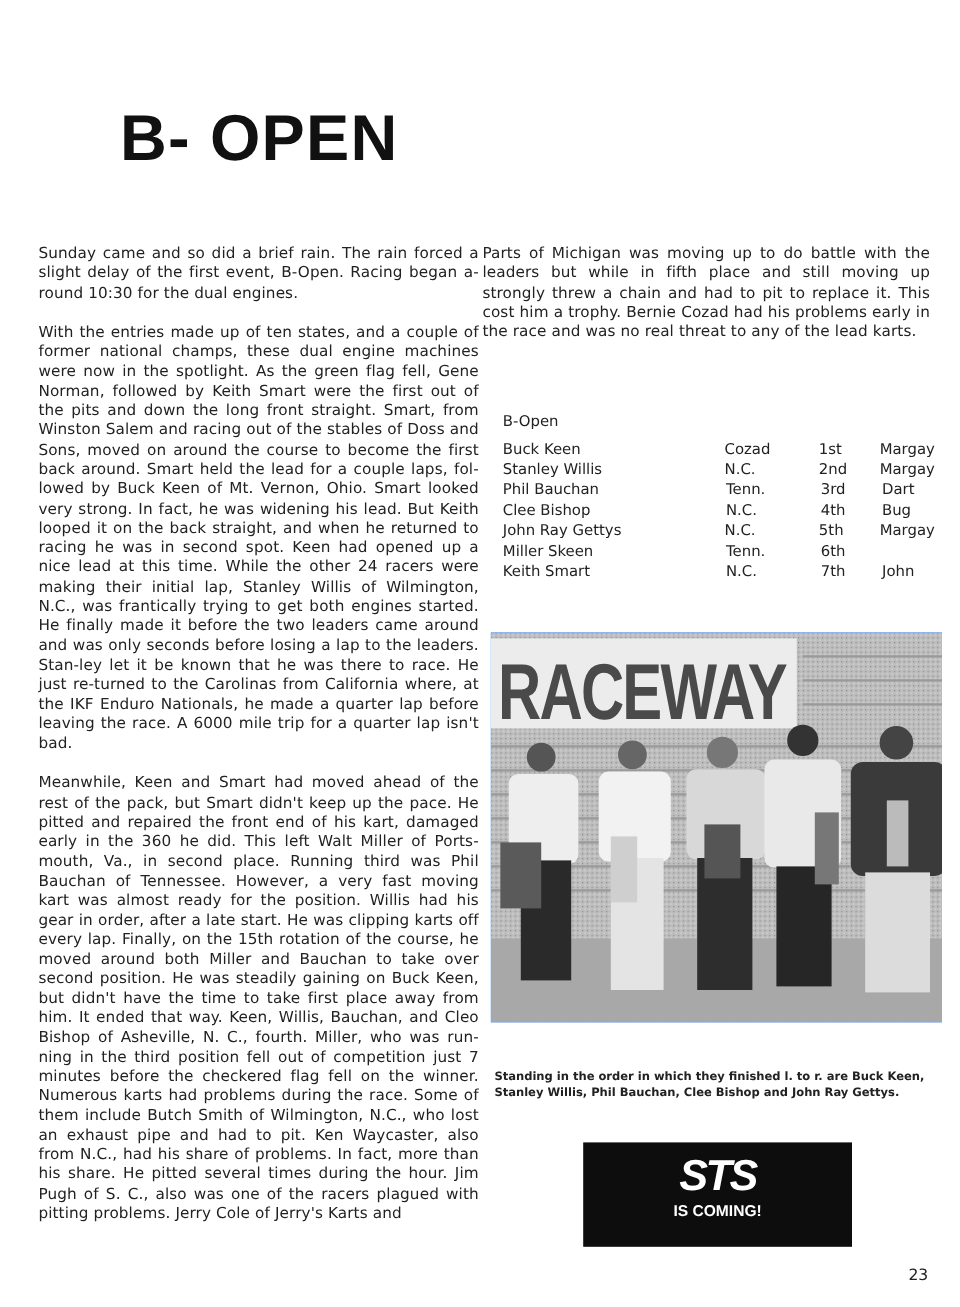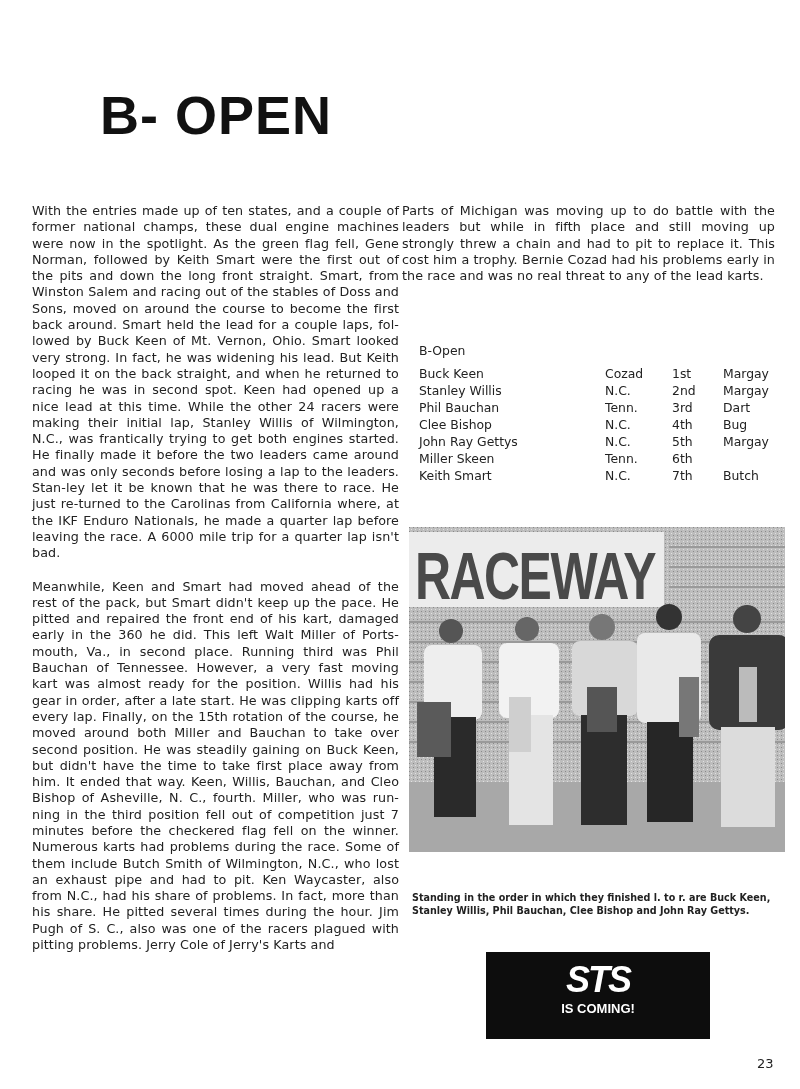--- a/index.html
+++ b/index.html
@@ -9,39 +9,40 @@
            font-weight:bold; font-size:54px; letter-spacing:1px; color:#111; line-height:1; }
   .col-left { position:absolute; left:32px; top:203px; width:367px; }
   .col-right { position:absolute; left:402px; top:203px; width:373px; }
   p.body { margin:0 0 17px 0; font-size:12.7px; line-height:16.3px; text-align:justify;
            letter-spacing:0.1px; font-family:"DejaVu Sans", sans-serif; color:#222; }
   .results { position:absolute; left:419px; top:343px; width:360px; font-size:12.4px; color:#222; }
   .results .hdr { margin-bottom:6px; line-height:16px; }
   .results .row { display:flex; line-height:17px; height:17px; }
   .results .c-name { width:186px; }
   .results .c-state { width:67px; }
-  .results .c-place { width:51px; }
+  .results .c-place { width:51px;margin-left:12px; }
   .results .c-kart { flex:1; }
   .photo { position:absolute; left:409px; top:527px; width:376px; height:325px; overflow:hidden;
            background:#3b82f6; }
   .caption { position:absolute; left:412px; top:891px; width:378px; font-size:9.6px; line-height:13px;
              font-weight:bold; color:#222; }
   .ad { position:absolute; left:486px; top:952px; width:224px; height:87px; background:#0d0d0d;
         text-align:center; color:#fff; }
   .ad .logo { font-family:"Liberation Sans", sans-serif; font-weight:bold; font-size:36px;
               margin-top:10px; line-height:36px; letter-spacing:-2px; font-style:italic; }
   .ad .tag { font-family:"Liberation Sans", sans-serif; font-weight:bold; font-size:13px; margin-top:3px; }
   .page-num { position:absolute; left:757px; top:1056px; font-size:13px; color:#222; }
 </style>
 </head>
 <body>
 
 <div class="title">B- OPEN</div>
 
 <div class="col-left">
+  <p class="body">Sunday came and so did a brief rain. The rain forced a slight delay of the first event, B-Open. Racing began a-round 10:30 for the dual engines.</p>
   <p class="body">With the entries made up of ten states, and a couple of former national champs, these dual engine machines were now in the spotlight. As the green flag fell, Gene Norman, followed by Keith Smart were the first out of the pits and down the long front straight. Smart, from Winston Salem and racing out of the stables of Doss and Sons, moved on around the course to become the first back around. Smart held the lead for a couple laps, fol-lowed by Buck Keen of Mt. Vernon, Ohio. Smart looked very strong. In fact, he was widening his lead. But Keith looped it on the back straight, and when he returned to racing he was in second spot. Keen had opened up a nice lead at this time. While the other 24 racers were making their initial lap, Stanley Willis of Wilmington, N.C., was frantically trying to get both engines started. He finally made it before the two leaders came around and was only seconds before losing a lap to the leaders. Stan-ley let it be known that he was there to race. He just re-turned to the Carolinas from California where, at the IKF Enduro Nationals, he made a quarter lap before leaving the race. A 6000 mile trip for a quarter lap isn't bad.</p>
   <p class="body">Meanwhile, Keen and Smart had moved ahead of the rest of the pack, but Smart didn't keep up the pace. He pitted and repaired the front end of his kart, damaged early in the 360 he did. This left Walt Miller of Ports-mouth, Va., in second place. Running third was Phil Bauchan of Tennessee. However, a very fast moving kart was almost ready for the position. Willis had his gear in order, after a late start. He was clipping karts off every lap. Finally, on the 15th rotation of the course, he moved around both Miller and Bauchan to take over second position. He was steadily gaining on Buck Keen, but didn't have the time to take first place away from him. It ended that way. Keen, Willis, Bauchan, and Cleo Bishop of Asheville, N. C., fourth. Miller, who was run-ning in the third position fell out of competition just 7 minutes before the checkered flag fell on the winner. Numerous karts had problems during the race. Some of them include Butch Smith of Wilmington, N.C., who lost an exhaust pipe and had to pit. Ken Waycaster, also from N.C., had his share of problems. In fact, more than his share. He pitted several times during the hour. Jim Pugh of S. C., also was one of the racers plagued with pitting problems. Jerry Cole of Jerry's Karts and</p>
 </div>
 
 <div class="col-right">
   <p class="body">Parts of Michigan was moving up to do battle with the leaders but while in fifth place and still moving up strongly threw a chain and had to pit to replace it. This cost him a trophy. Bernie Cozad had his problems early in the race and was no real threat to any of the lead karts.</p>
 </div>
 
 <div class="results">
   <div class="hdr">B-Open</div>
@@ -78,21 +79,21 @@
   <div class="row">
     <span class="c-name">Miller Skeen</span>
     <span class="c-state">Tenn.</span>
     <span class="c-place">6th</span>
     <span class="c-kart"></span>
   </div>
   <div class="row">
     <span class="c-name">Keith Smart</span>
     <span class="c-state">N.C.</span>
     <span class="c-place">7th</span>
-    <span class="c-kart">Butch</span>
+    <span class="c-kart">John</span>
   </div>
 </div>
 
 <div class="photo">
   <svg width="376" height="325" viewBox="0 0 376 325">
     <defs>
       <pattern id="grain" width="4" height="4" patternUnits="userSpaceOnUse">
         <rect width="4" height="4" fill="#bdbdbd"></rect>
         <rect x="0" y="0" width="1" height="1" fill="#8a8a8a"></rect>
         <rect x="2" y="2" width="1" height="1" fill="#e0e0e0"></rect>

